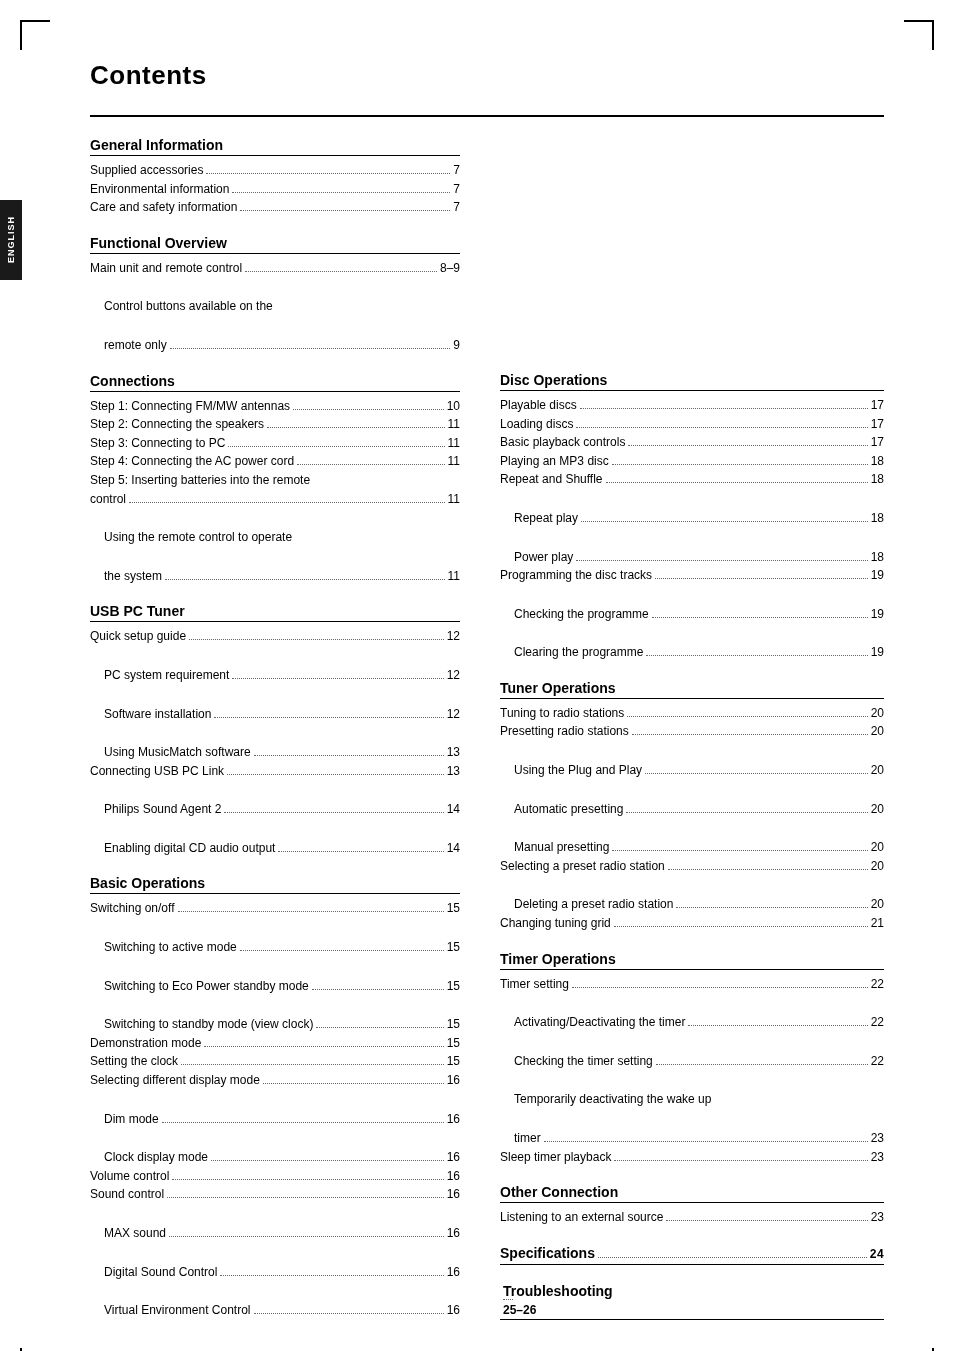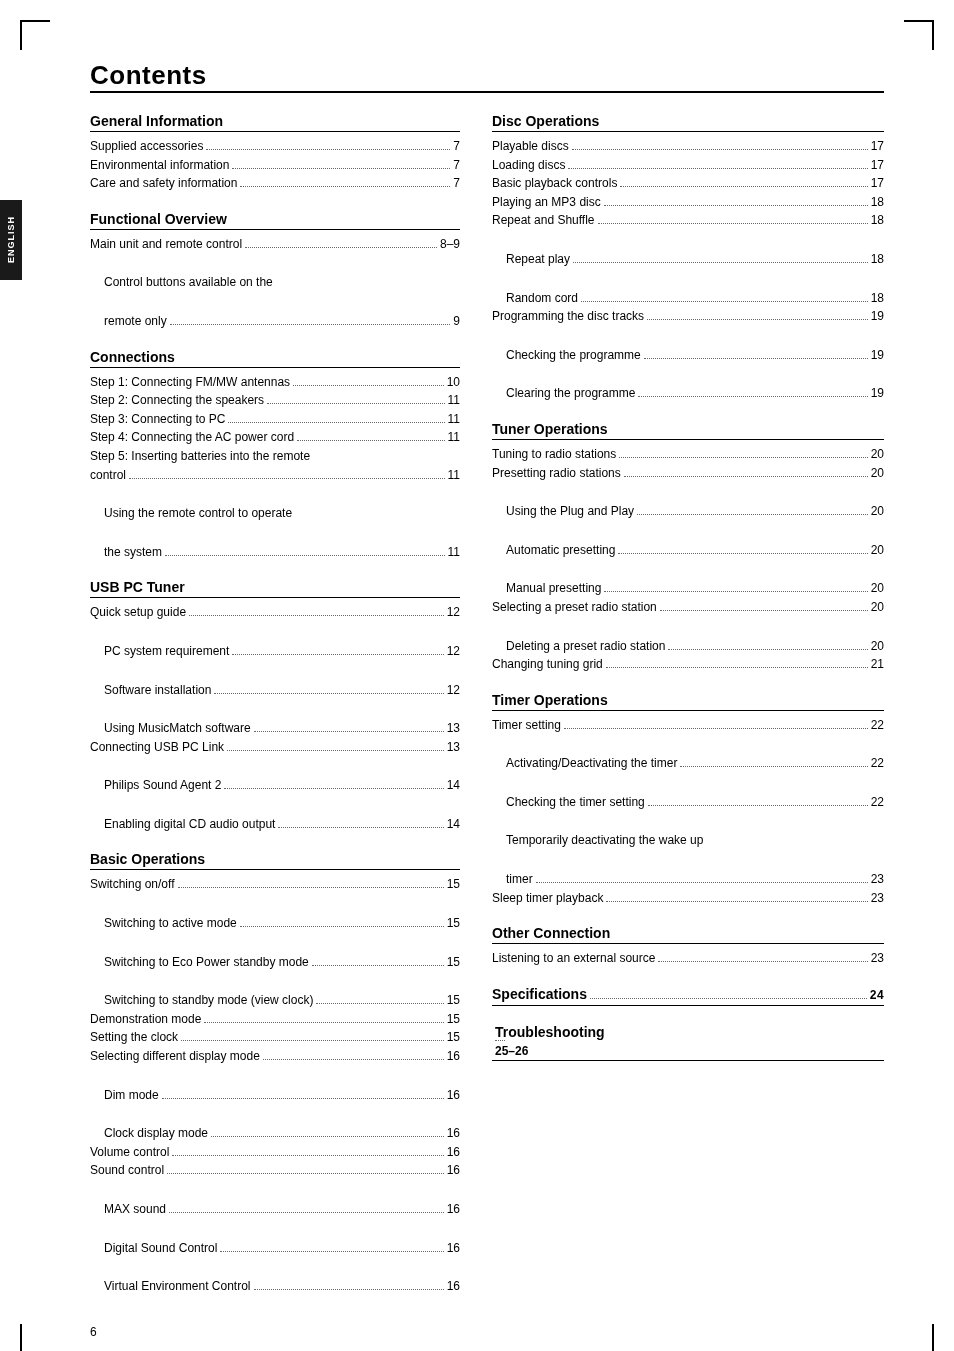--- a/index.html
+++ b/index.html
@@ -65,27 +65,28 @@
       font-size: 12px;
       color: #000;
     }
 
     
     .page-title {
       font-size: 26px;
       font-weight: bold;
       margin-bottom: 20px;
       border-bottom: 2px solid #000;
-      padding-bottom: 0;
+      padding-bottom: 24px;
       letter-spacing: 0.5px;
     }
 
     .two-col {
       display: flex;
-      gap: 32px;
+      gap: 40px;
+      align-items: flex-end;
     }
 
     .col-left {
       flex: 0 0 370px;
     }
 
     .col-right {
       flex: 1;
     }
 
@@ -452,21 +453,21 @@
           </div>
           <div class="toc-entry indent1">
             <div class="toc-text">
               <span class="toc-label">Repeat play</span>
               <span class="toc-dots"></span>
               <span class="toc-page">18</span>
             </div>
           </div>
           <div class="toc-entry indent1">
             <div class="toc-text">
-              <span class="toc-label">Random cord</span>
+              <span class="toc-label">Power play</span>
               <span class="toc-dots"></span>
               <span class="toc-page">18</span>
             </div>
           </div>
           <div class="toc-entry">
             <div class="toc-text">
               <span class="toc-label">Programming the disc tracks</span>
               <span class="toc-dots"></span>
               <span class="toc-page">19</span>
             </div>

